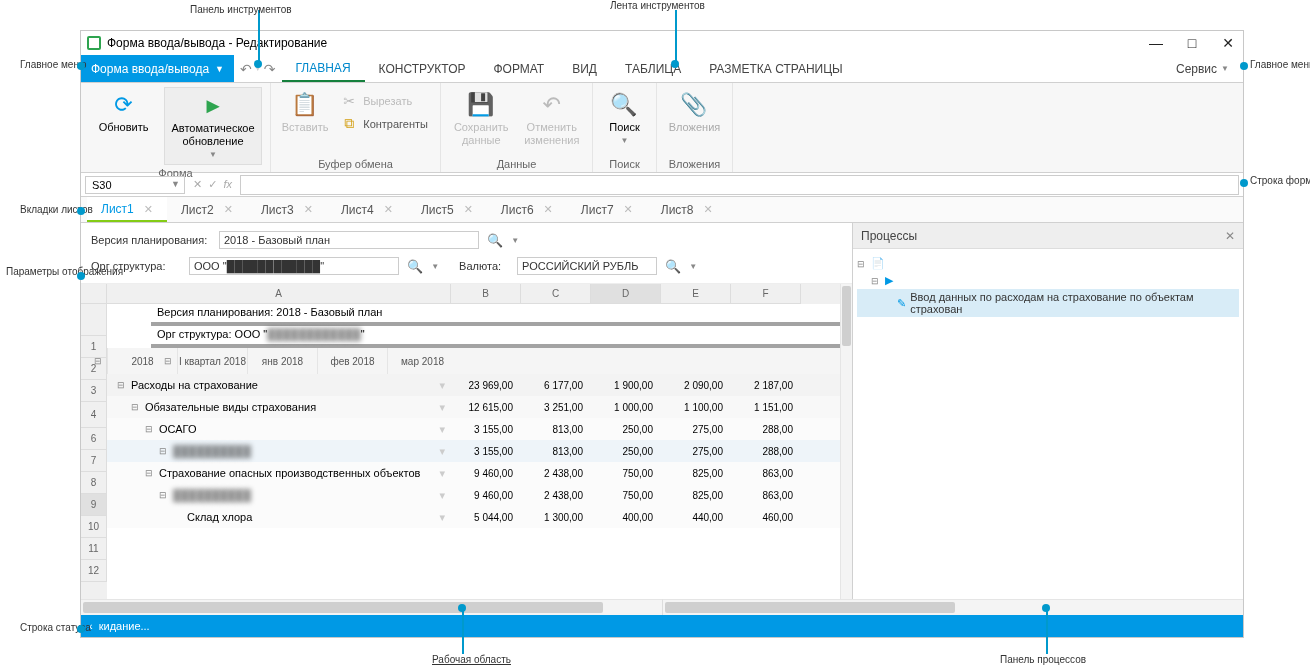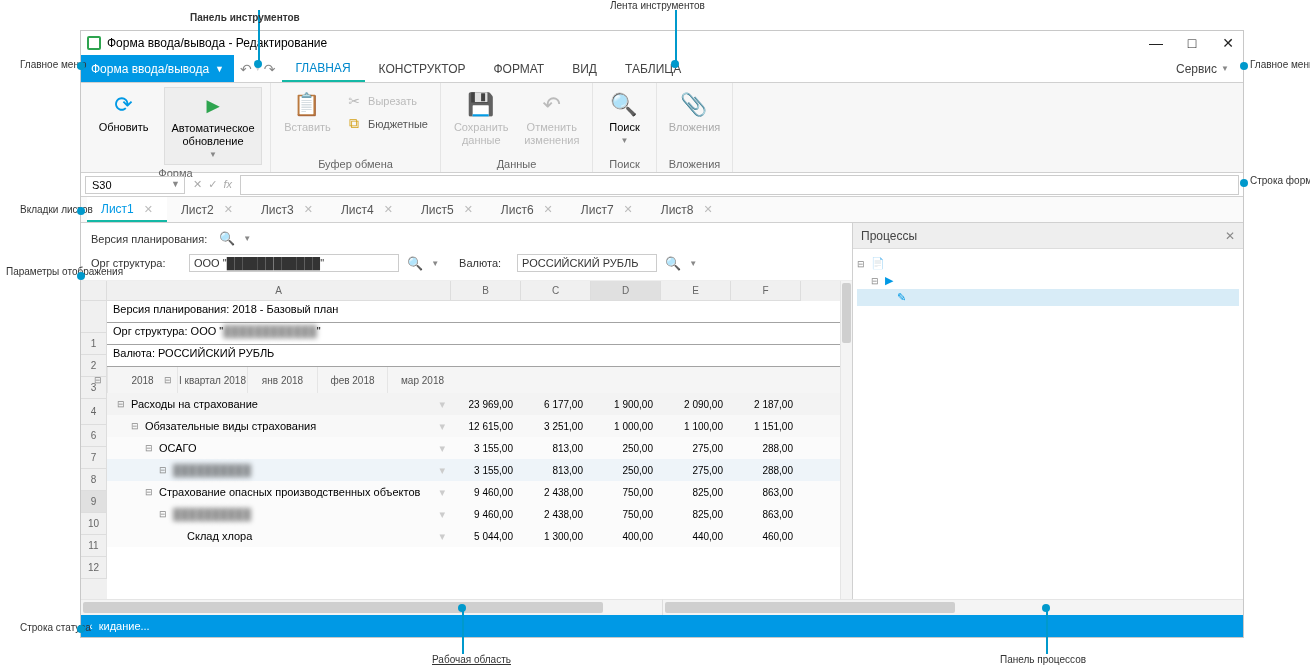--- a/index.html
+++ b/index.html
@@ -19,21 +19,21 @@
 .titlebar .wbtns { margin-left: auto; display: flex; gap: 18px; font-size: 14px; color: #222; }
 .titlebar .wbtns span { cursor: default; width:18px; text-align:center; }
 
 .menubar { height: 28px; display: flex; align-items: stretch; border-bottom: 1px solid #d0d0d0; font-size: 12px; }
 .menu-main { background: #0099e5; color: #fff; padding: 0 10px; display: flex; align-items: center; gap: 6px; }
 .menu-main .chev { font-size: 9px; }
 .hist-btns { display: flex; align-items: center; padding: 0 6px; color: #888; gap:4px; }
 .hist-btns span { font-size: 14px; }
 .tabs-menu { display: flex; align-items: stretch; }
 .tabs-menu .mtab { padding: 0 14px; display: flex; align-items: center; color: #444; cursor: default; }
-.tabs-menu .mtab.active { color: #0088cc; border-bottom: 2px solid #14b8a6; background:#fff; }
+.tabs-menu .mtab.active { color: #0088cc; border-bottom: 2px solid #15803d; background:#fff; }
 .svc { margin-left: auto; padding: 0 14px; display: flex; align-items: center; color: #444; }
 
 .ribbon { height: 90px; border-bottom: 1px solid #d0d0d0; display: flex; background: #f7f7f7; }
 .rgroup { border-right: 1px solid #e5e5e5; padding: 4px 8px 2px; display: flex; flex-direction: column; }
 .rgroup .items { flex: 1; display: flex; align-items: flex-start; gap: 6px; }
 .rgroup .glabel { text-align: center; font-size: 11px; color: #666; padding-top:2px; }
 .rbig { display: flex; flex-direction: column; align-items: center; width: 72px; padding: 4px 2px; font-size: 11px; text-align: center; line-height: 1.2; gap:2px; cursor:default; }
 .rbig.auto { width: 102px; background: #eee; border: 1px solid #ddd; }
 .rbig .ric { width: 28px; height: 28px; display:flex; align-items:center; justify-content:center; font-size:22px; }
 .rsmall { display:flex; flex-direction:column; gap:2px; padding-top:4px; }
@@ -42,21 +42,21 @@
 .rsmall .ri-ic { width:16px; font-size:14px; text-align:center; }
 
 .formula-bar { height: 24px; border-bottom: 1px solid #d0d0d0; display:flex; align-items:center; font-size:11px; padding:0 4px; gap:4px; }
 .cellbox { width:100px; border:1px solid #ccc; padding:2px 18px 2px 6px; font-size:11px; position:relative; background:#fff;}
 .cellbox .dd{position:absolute; right:4px; top:2px; color:#888; font-size:9px;}
 .fbtns { display:flex; gap:6px; color:#aaa; padding:0 4px;}
 .finput { flex:1; border:1px solid #ccc; height:20px; padding:0 4px; background:#fff;}
 
 .sheet-tabs { height: 26px; border-bottom: 1px solid #d0d0d0; display:flex; align-items:stretch; font-size:12px; padding-left:6px; background:#fafafa;}
 .stab { padding: 4px 14px; display:flex; align-items:center; gap:10px; cursor:default; color:#555;}
-.stab.active { border-bottom: 2px solid #14b8a6; color:#0099e5; background:#fff;align-items:flex-end;}
+.stab.active { border-bottom: 2px solid #84cc16; color:#0099e5; background:#fff;align-items:flex-end;}
 .stab .cl { color:#bbb; font-size:11px;}
 
 .body-area { flex:1; display:flex; overflow:hidden; }
 
 .main-pane { width: 772px; display:flex; flex-direction:column; border-right:1px solid #d0d0d0; }
 .filters { padding: 8px 10px; font-size:11px; display:flex; flex-direction:column; gap:8px; border-bottom:1px solid #eee;}
 .frow { display:flex; align-items:center; gap:8px; }
 .flbl { min-width:120px; color:#333;}
 .fin { border:1px solid #ccc; padding:2px 4px; width:260px; background:#fff; color:#333;}
 .fin.short{width:140px;}
@@ -67,21 +67,21 @@
 .col-heads { position:absolute; left:26px; top:0; right:12px; height:20px; display:flex; background:#f0f0f0; font-size:10px; color:#666;}
 .col-heads .ch { border-right:1px solid #ddd; border-bottom:1px solid #ddd; display:flex; align-items:center; justify-content:center;}
 .ch-a{width:344px;} .ch-b{width:70px;} .ch-c{width:70px;} .ch-d{width:70px; background:#e0e0e0;} .ch-e{width:70px;} .ch-f{width:70px;}
 .row-heads { position:absolute; left:0; top:20px; width:26px; bottom:0; background:#f0f0f0; font-size:10px; color:#666;}
 .row-heads .rh{height:22px; border-bottom:1px solid #ddd; border-right:1px solid #ddd; display:flex; align-items:center; justify-content:center;}
 .row-heads .rh.tall{height:32px;}
 .row-heads .rh.t2{height:26px;}
 .row-heads .rh.sel{background:#e0e0e0;}
 .gbody { position:absolute; left:26px; top:20px; right:12px; bottom:0; font-size:11px;}
 .gtitle { height:32px; font-size:16px; font-weight:bold; padding:4px 6px; border-bottom:1px solid #eee;}
-.gline { height:22px; padding:2px 6px; border-bottom:1px solid #a3a3a3;}
+.gline { height:22px; padding:2px 6px; border-bottom:4px solid #a3a3a3;margin-left:44px;}
 .blur { color:transparent; text-shadow:0 0 5px rgba(0,0,0,0.4);}
 .ghead2 { height:26px; display:flex; background:#f5f5f5;}
 .ghead2 .hA{width:344px; padding:4px 6px; color:#555; position:relative;}
 .ghead2 .hcol{width:70px; text-align:center; font-size:10px; color:#555; padding:2px 0; display:flex; flex-direction:column; justify-content:center; border-left:1px solid #e5e5e5;}
 .drow { height:22px; display:flex; align-items:center;}
 .drow .cA{width:344px; padding:0 6px; display:flex; align-items:center; gap:4px; position:relative;}
 .drow .cA .filt{margin-left:auto; color:#ccc; font-size:11px;}
 .drow .cnum{width:70px; text-align:right; padding-right:8px; font-size:10px;}
 .drow.lv0{background:#f3f3f3;}
 .drow.lv1{background:#f8f8f8;}
@@ -115,21 +115,21 @@
 .ic-paste{color:#bbb;}
 .ic-save{color:#bbb;}
 .ic-cancel{color:#bbb;}
 .ic-search{color:#0099e5;}
 .ic-attach{color:#aaa;}
 .ic-play{color:#2ea44f;}
 </style>
 </head>
 <body>
 
-<div class="ann" style="left:190px; top:12px;font-weight:bold;">Панель инструментов</div>
+<div class="ann" style="left:190px; top:4px;">Панель инструментов</div>
 <div class="ann-line" style="left:258px; top:10px; width:2px; height:52px;"></div>
 <div class="ann-dot" style="left:254px; top:60px;"></div>
 
 <div class="ann" style="left:610px; top:0;">Лента инструментов</div>
 <div class="ann-line" style="left:675px; top:10px; width:2px; height:52px;"></div>
 <div class="ann-dot" style="left:671px; top:60px;"></div>
 
 <div class="ann" style="left:20px; top:59px; text-align:right; width:55px;">Главное меню</div>
 <div class="ann-dot" style="left:77px; top:62px;"></div>
 <div class="ann" style="left:20px; top:204px; text-align:right; width:55px;">Вкладки листов</div>
@@ -172,20 +172,21 @@
       <span>↶</span>
         <span style="font-size:8px;color:#ccc">▾</span>
       <span>↷</span>
     </div>
     <div class="tabs-menu">
       <div class="mtab active">ГЛАВНАЯ</div>
       <div class="mtab">КОНСТРУКТОР</div>
       <div class="mtab">ФОРМАТ</div>
       <div class="mtab">ВИД</div>
       <div class="mtab">ТАБЛИЦА</div>
+      <div class="mtab">РАЗМЕТКА СТРАНИЦЫ</div>
     </div>
     <div class="svc">
         <span>Сервис</span> 
         <span style="font-size:8px;color:#888;margin-left:4px">▼</span>
       </div>
   </div>
 
   <div class="ribbon">
     <div class="rgroup" style="width:190px;">
       <div class="items">
@@ -207,21 +208,21 @@
           <span class="ric ic-paste">📋</span>
           <span>Вставить</span>
         </div>
         <div class="rsmall">
           <div class="ritem dis">
               <span class="ri-ic">✂</span>
               <span>Вырезать</span>
             </div>
           <div class="ritem">
               <span class="ri-ic" style="color:#d4a017">⧉</span>
-              <span>Бюджетные</span>
+              <span>Контрагенты</span>
             </div>
         </div>
       </div>
       <div class="glabel">Буфер обмена</div>
     </div>
     <div class="rgroup" style="width:152px;">
       <div class="items">
         <div class="rbig" style="color:#bbb;">
           <span class="ric ic-save">💾</span>
           <span>Сохранить данные</span>
@@ -297,20 +298,21 @@
         <span>Лист8</span>
         <span class="cl">✕</span>
       </div>
   </div>
 
   <div class="body-area">
     <div class="main-pane">
       <div class="filters">
         <div class="frow">
           <span class="flbl">Версия планирования:</span>
+          <div class="fin">2018 - Базовый план</div>
           <span class="fic">🔍</span>
             <span style="font-size:8px;color:#888">▼</span>
         </div>
         <div class="frow">
           <span class="flbl" style="min-width:90px;">Орг структура:</span>
           <div class="fin" style="width:210px;">ООО "████████████"</div>
           <span class="fic">🔍</span>
             <span style="font-size:8px;color:#888">▼</span>
           <span class="flbl" style="min-width:50px; margin-left:12px;">Валюта:</span>
           <div class="fin short">РОССИЙСКИЙ РУБЛЬ</div>
@@ -339,21 +341,20 @@
             <div class="rh">7</div>
             <div class="rh">8</div>
             <div class="rh sel">9</div>
             <div class="rh">10</div>
             <div class="rh">11</div>
             <div class="rh">12</div>
           </div>
         <div class="gbody">
           <div class="gline">Версия планирования: 2018 - Базовый план</div>
           <div class="gline"><span>Орг структура: ООО "</span><span class="blur">████████████</span><span>"</span></div>
-          <div class="gline">Валюта: РОССИЙСКИЙ РУБЛЬ</div>
           <div class="ghead2">
             <div class="hcol">
                 <span style="position:relative;">
                   <span style="position:absolute;left:-14px;font-size:9px;color:#888;">⊟</span>
                 </span>
                 <span>2018</span>
               </div>
             <div class="hcol">
                 <span style="position:relative;">
                   <span style="position:absolute;left:-14px;font-size:9px;color:#888;">⊟</span>
@@ -473,20 +474,21 @@
         <div class="tnode" style="padding-left:0;">
             <span class="tg">⊟</span>
             <span class="ic">📄</span>
           </div>
         <div class="tnode" style="padding-left:14px;">
             <span class="tg">⊟</span>
             <span class="ic" style="color:#0099e5">▶</span>
           </div>
         <div class="tnode selected" style="padding-left:40px;">
             <span class="ic" style="color:#0099e5">✎</span>
+            <span>Ввод данных по расходам на страхование по объектам страхован</span>
           </div>
       </div>
     </div>
   </div>
 
   <div class="hscrolls">
     <div class="hsc l" style="width:772px; border-right:1px solid #ddd;">
         <div class="th"></div>
       </div>
     <div class="hsc r">

